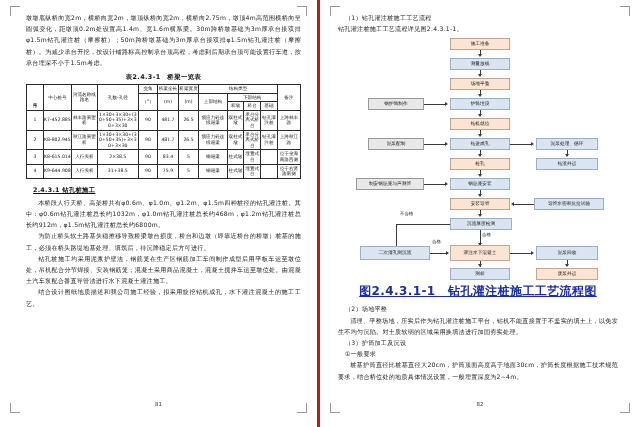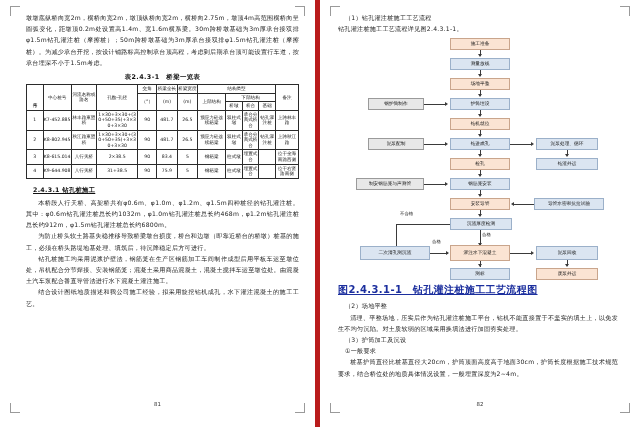--- a/index.html
+++ b/index.html
@@ -9,21 +9,21 @@
     font-family:"DejaVu Sans","Liberation Sans",sans-serif;
   }
   .spread{position:relative;width:640px;height:427px;display:flex;}
   .page{
     position:relative;
     background:#ffffff;
     height:427px;
     box-sizing:border-box;
     overflow:hidden;
   }
-  .page.left{width:320px;border-right:5px solid #b91c1c;}
+  .page.left{width:320px;border-right:3px solid #b91c1c;}
   .page.right{width:320px;}
   .page.left .inner{padding:12px 16px 0 26px;}
   .page.right .inner{padding:12px 22px 0 18px;}
 
   
   .cmark{position:absolute;width:9px;height:9px;border-color:#9a9a9a;border-style:solid;border-width:0;}
   .cm-tl{top:6px;left:10px;border-top-width:1px;border-left-width:1px;}
   .cm-tr{top:6px;right:10px;border-top-width:1px;border-right-width:1px;}
   .cm-bl{bottom:14px;left:10px;border-bottom-width:1px;border-left-width:1px;}
   .cm-br{bottom:14px;right:10px;border-bottom-width:1px;border-right-width:1px;}
@@ -38,21 +38,21 @@
   .h3{
     font-size:6.3px;line-height:12px;color:#111;font-weight:bold;
     margin:5px 0 1px 0;text-indent:7px;letter-spacing:.3px;
   }
   .h3 u{text-decoration:underline;}
   .tbl-title{
     text-align:center;font-size:6.4px;font-weight:bold;color:#111;
     margin:5px 0 2px 0;letter-spacing:.4px;
   }
   .fig-cap{
-    text-align:left;font-size:10px;font-weight:bold;color:#1c2f9e;
+    text-align:center;font-size:12px;font-weight:bold;color:#1c2f9e;
     margin:5px 0 3px 0;letter-spacing:.4px;text-decoration:underline;
   }
   .pageno{
     position:absolute;bottom:20px;left:0;right:0;text-align:center;
     font-size:5.4px;color:#333;
   }
 
   
   table.bridge{
     border-collapse:collapse;width:100%;margin-top:1px;

